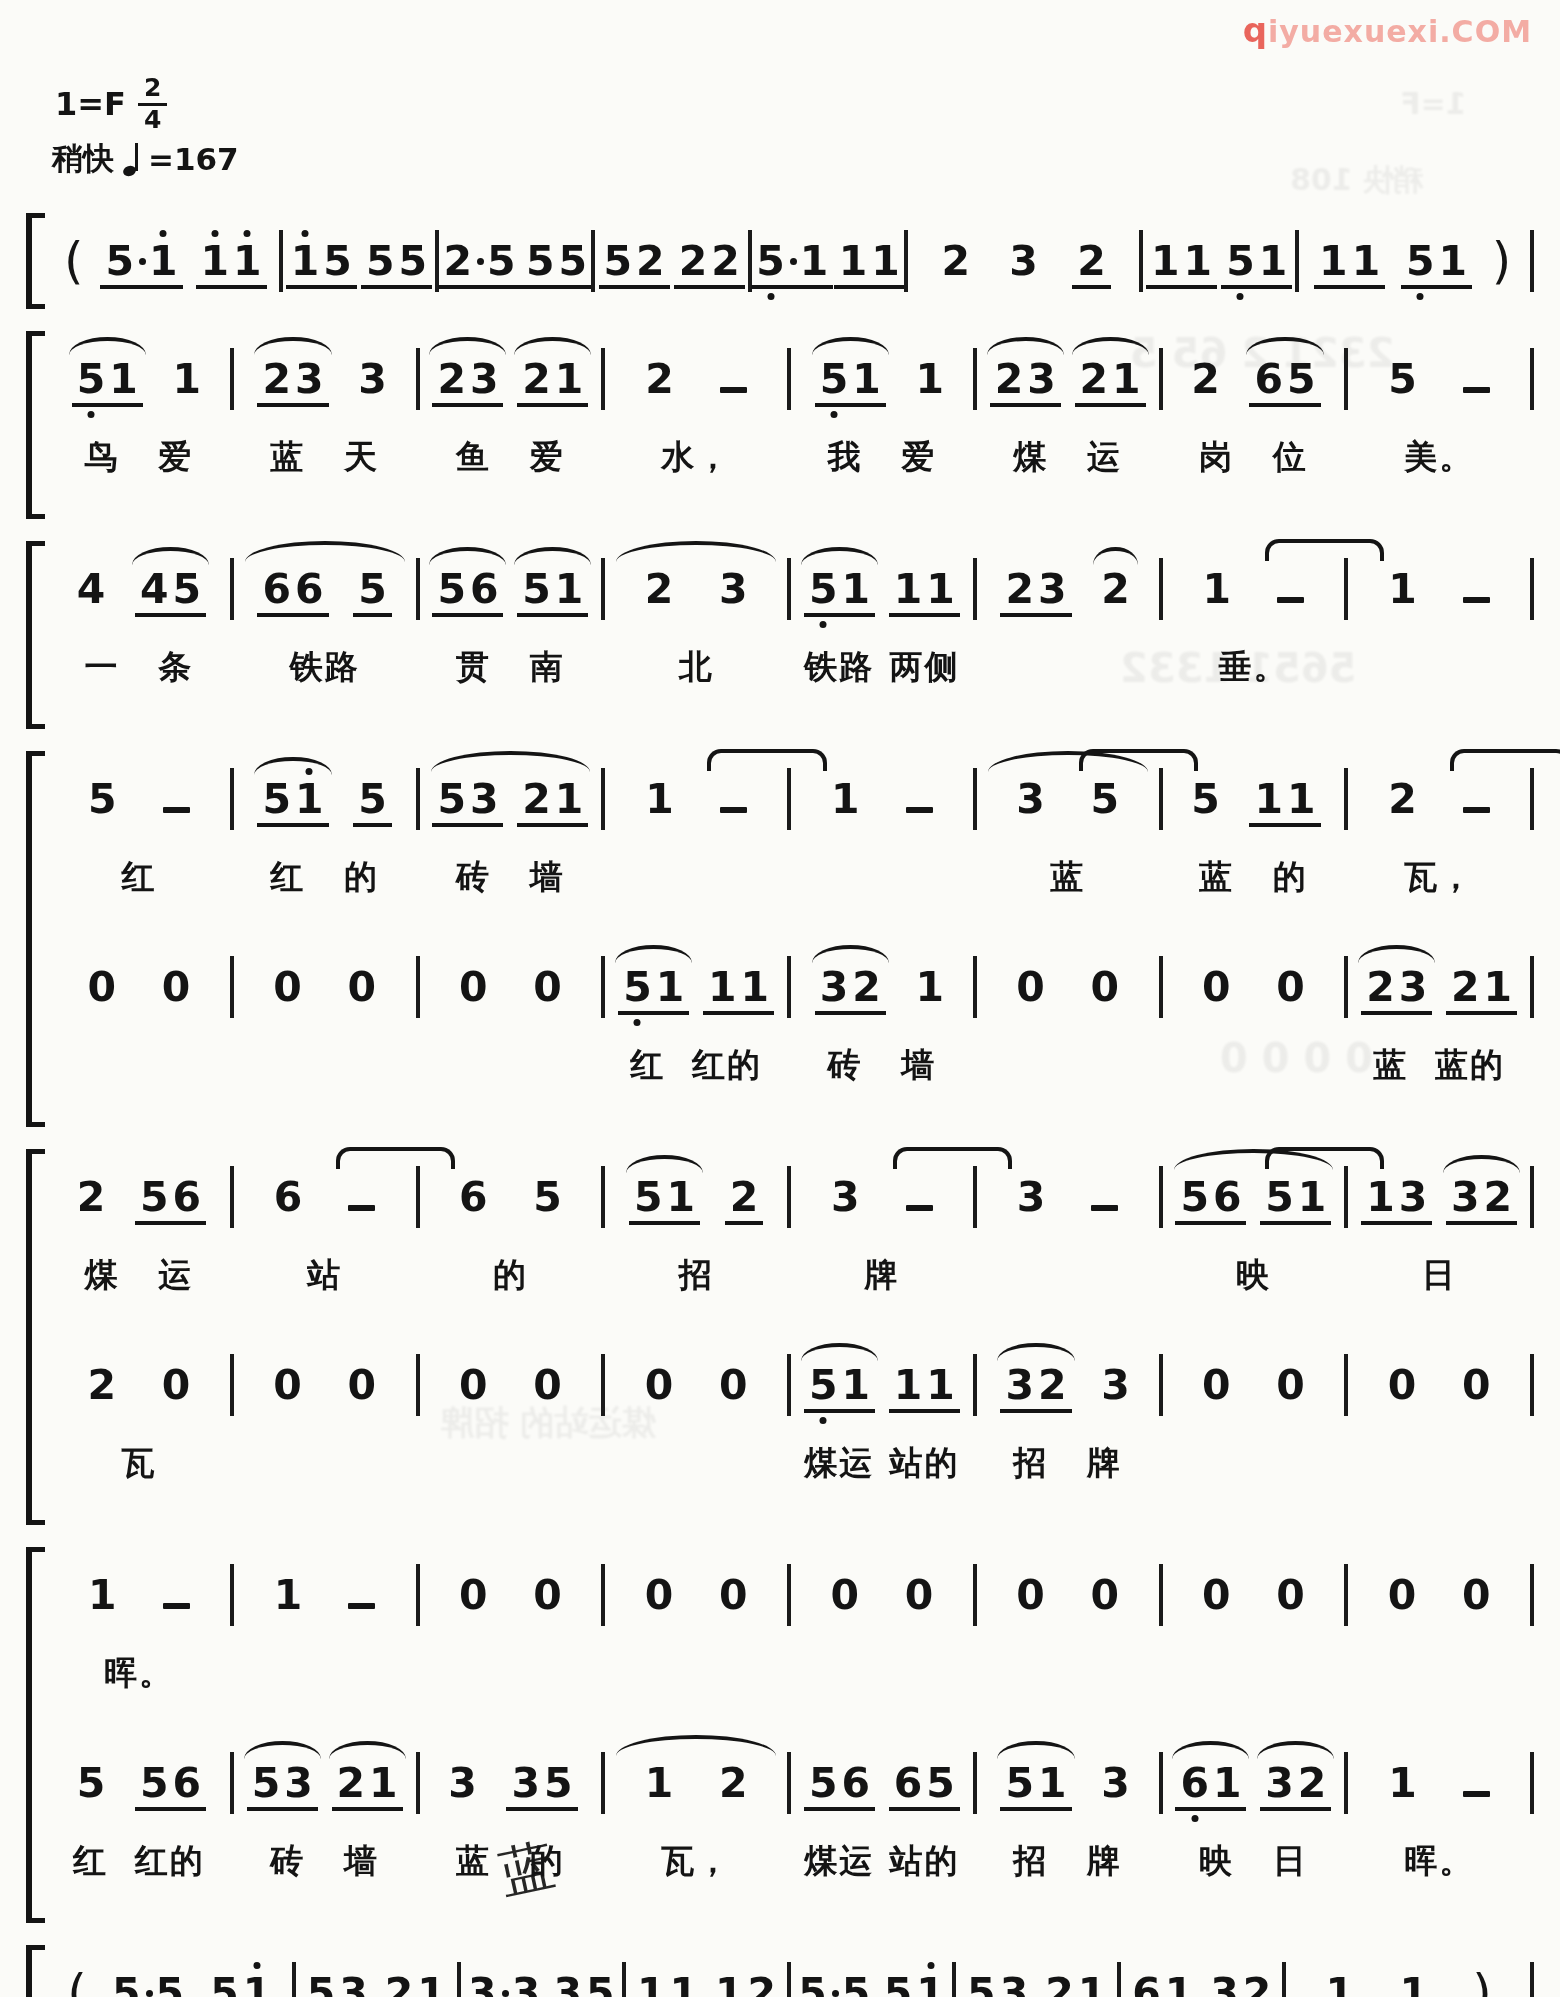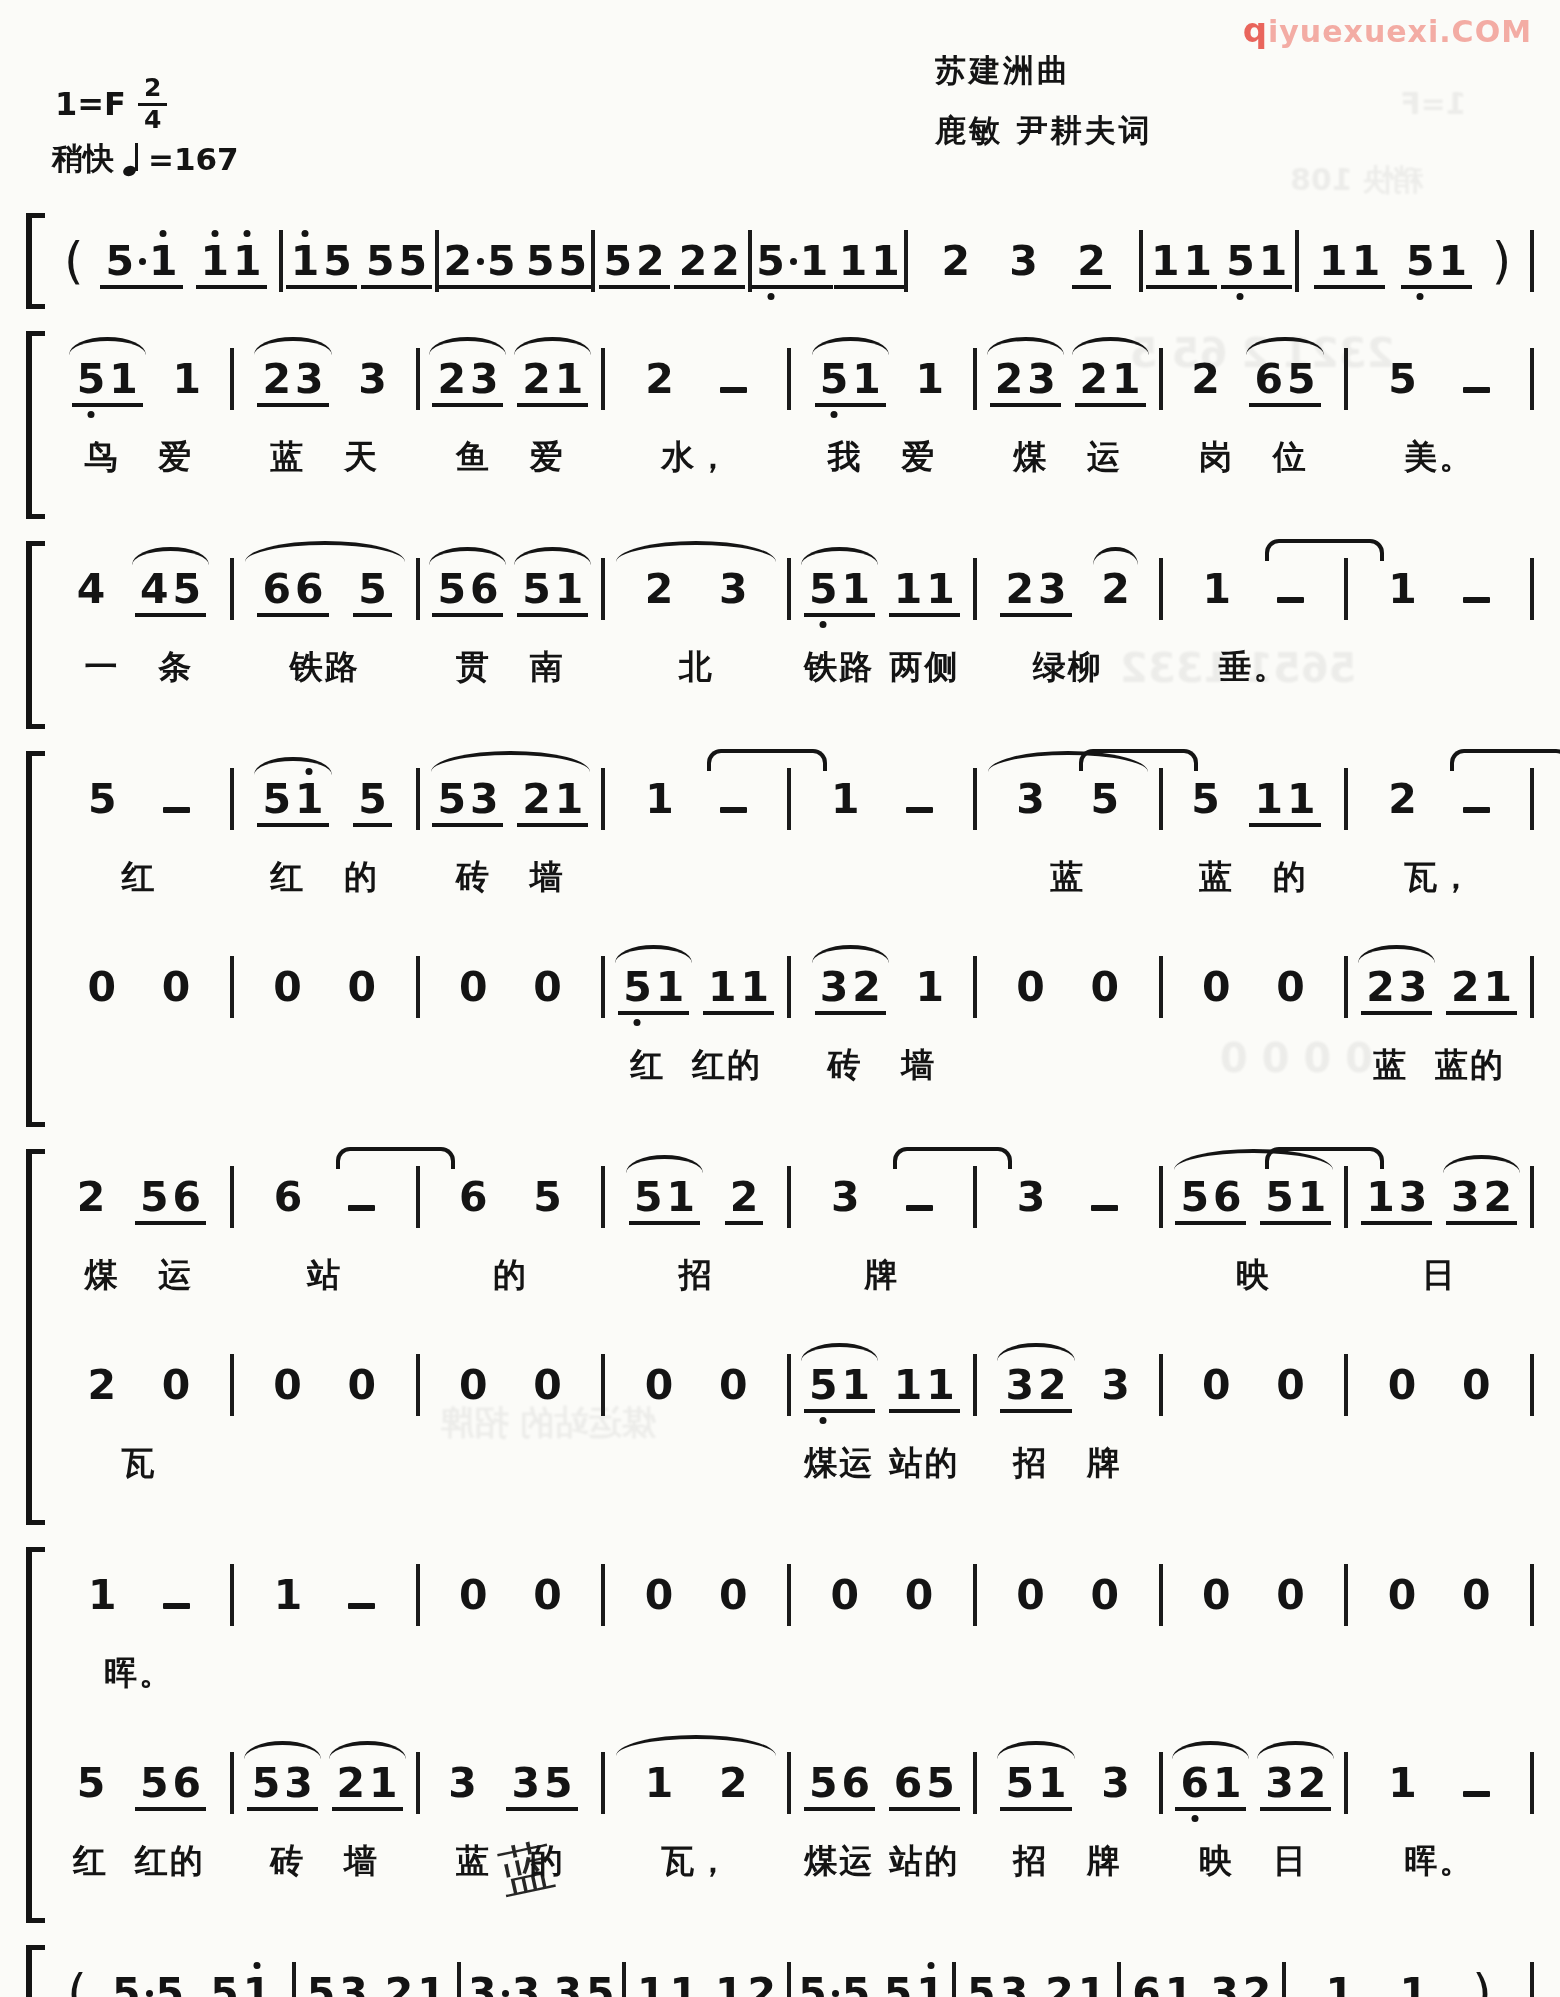--- a/index.html
+++ b/index.html
@@ -44,24 +44,20 @@
   .mslur{position:absolute;left:7%;right:7%;top:0px;height:17px;border-top:4px solid #141414;border-radius:50% 50% 0 0/100% 100% 0 0;}
   .mtie{position:absolute;left:56%;width:60%;top:-2px;height:18px;border:4px solid #141414;border-bottom:none;border-radius:14px 14px 0 0;}
   .ghost{position:absolute;transform:scaleX(-1);opacity:.07;filter:blur(1px);font-weight:bold;color:#333;white-space:nowrap;pointer-events:none;}
 </style>
 </head>
 <body>
 
 <div class="page">
   <div class="header">
     <div class="watermark"><span class="wm-q">q</span><span class="wm-rest">iyuexuexi.COM</span></div>
-    <div class="credits">
-      <div>苏建洲曲</div>
-      <div>鹿敏  尹耕夫词</div>
-    </div>
     <div class="keysig">
       <span>1=F</span>
       <span class="frac">
         <span class="num">2</span>
         <span class="den">4</span>
       </span>
     </div>
     <div class="tempo">
       <span>稍快</span>
       <span class="qnote"></span>
@@ -424,23 +420,20 @@
             <span class="tok">
               <span class="ch">2</span>
               <span class="ch">3</span>
               <i class="ul u1"></i>
             </span>
             <span class="tok">
               <span class="ch">2</span>
               <i class="slur"></i>
             </span>
           </div>
-          <div class="lrow">
-            <span class="syl">绿柳</span>
-          </div>
         </div>
         <div class="measure" style="flex-grow: 2;">
           <div class="nrow">
             <span class="tok">
               <span class="ch">1</span>
             </span>
             <span class="tok">
               <span class="ch"><i class="dashbar"></i></span>
             </span>
             <i class="mtie"></i>

